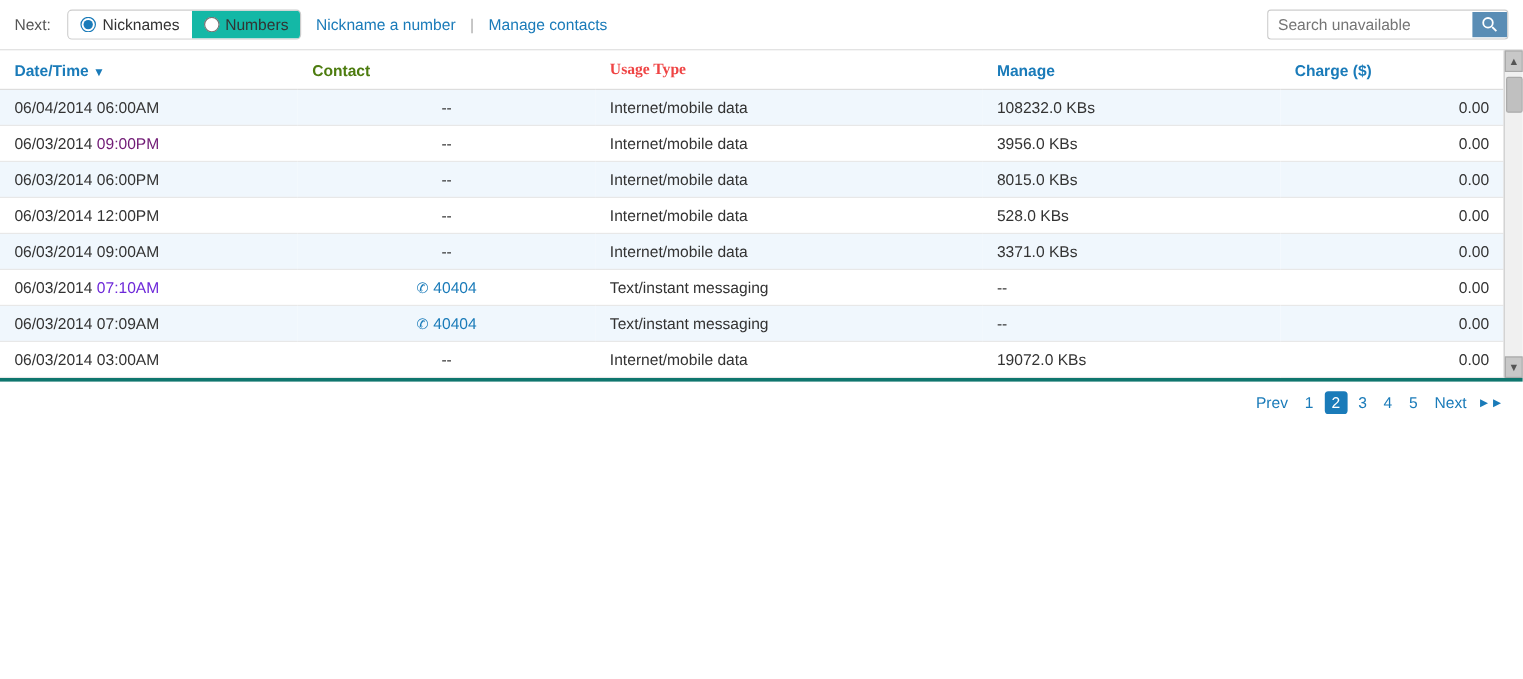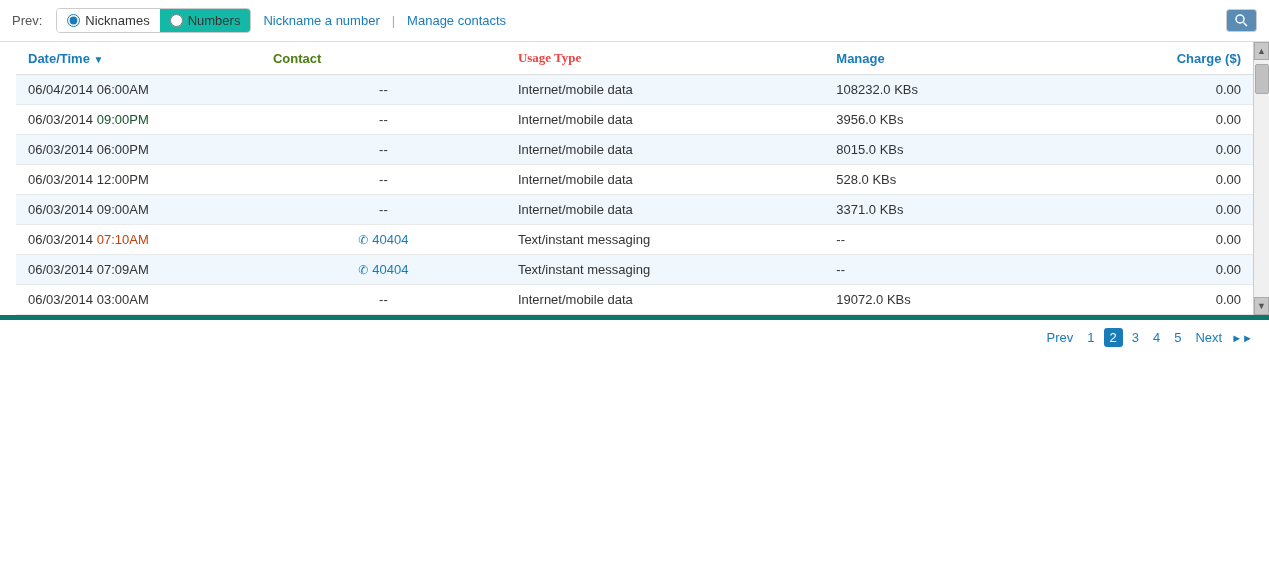--- a/index.html
+++ b/index.html
@@ -111,21 +111,20 @@
       color: #1a7bb9;
       text-decoration: none;
       display: flex;
       align-items: center;
       gap: 4px;
       justify-content: center;
     }
     .table-wrapper {
       display: flex;
       position: relative;
-      margin-left: 16px;
     }
     .scrollbar-track {
       width: 16px;
       background: #f0f0f0;
       border-left: 1px solid #ddd;
       position: relative;
       display: flex;
       flex-direction: column;
       align-items: center;
     }
@@ -149,21 +148,21 @@
       border: 1px solid #aaa;
       border-radius: 2px;
       margin-top: 2px;
     }
     .pagination-bar {
       display: flex;
       align-items: center;
       justify-content: flex-end;
       padding: 8px 16px;
       gap: 4px;
-      border-top: 5px solid #0f766e;
+      border-top: 3px solid #0f766e;
       background: #fff;
     }
     .page-btn {
       color: #1a7bb9;
       background: none;
       border: none;
       cursor: pointer;
       font-size: 13px;
       padding: 2px 5px;
     }
@@ -176,68 +175,69 @@
     .next-arrow {
       color: #1a7bb9;
       font-size: 13px;
       cursor: pointer;
     }
   </style>
 </head>
 <body>
 
 <div class="top-bar">
-  <span class="show-label">Prev:</span>
+  <span class="show-label">Next:</span>
   <div class="radio-group">
     <label class="radio-option active">
       <input type="radio" name="display" checked="" style="">
       <span>Nicknames</span>
     </label>
     <label class="radio-option">
       <input type="radio" name="display" style="">
       <span>Numbers</span>
     </label>
   </div>
   <a class="top-link" href="#"><span>Nickname a number</span></a>
   <span class="separator">|</span>
   <a class="top-link" href="#"><span>Manage contacts</span></a>
   <div class="search-box">
+    <input class="search-input" type="text" readonly="" placeholder="Search unavailable" style="">
     <button class="search-btn">
       <svg width="13" height="13" viewBox="0 0 13 13" fill="white">
         <circle cx="5" cy="5" r="4" fill="none" stroke="white" stroke-width="1.5"></circle>
         <line x1="8.5" y1="8.5" x2="12" y2="12" stroke="white" stroke-width="1.5"></line>
       </svg>
     </button>
   </div>
 </div>
 
 <div class="table-wrapper">
   <div style="flex:1; overflow:hidden;">
     <table>
       <thead>
         <tr>
           <th style="color:#1a7bb9; width:200px;">
             Date/Time <span class="sort-arrow">▼</span>
           </th>
           <th style="color:#4d7c0f; width:200px;">Contact</th>
           <th style="color:#ef4444; width:260px;font-family:Liberation Serif, serif;">Usage Type</th>
           <th style="color:#1a7bb9; width:200px;">Manage</th>
-          <th style="color:#1a7bb9; text-align:right; width:150px;">Charge ($)</th>
+          <th style="color:#1a7bb9; text-align:left; width:150px;">Charge ($)</th>
         </tr>
       </thead>
       <tbody id="table-body">
       <tr>
             <td><span>06/04/2014</span><span> 06:00AM</span></td>
             <td style="text-align: center;"><span>--</span></td>
             <td>Internet/mobile data</td>
             <td>108232.0 KBs</td>
             <td style="text-align: right;">0.00</td>
           </tr>
           <tr>
-            <td><span>06/03/2014</span><span style="color: #14532d;"> 09:00PM</span></td>
+            <td><span>06/03/2014</span><span style="color: #701a75;"> 09:00PM</span></td>
             <td style="text-align: center;"><span>--</span></td>
             <td>Internet/mobile data</td>
             <td>3956.0 KBs</td>
             <td style="text-align: right;">0.00</td>
           </tr>
           <tr>
             <td><span>06/03/2014</span><span> 06:00PM</span></td>
             <td style="text-align: center;"><span>--</span></td>
             <td>Internet/mobile data</td>
             <td>8015.0 KBs</td>
@@ -251,21 +251,21 @@
             <td style="text-align: right;">0.00</td>
           </tr>
           <tr>
             <td><span>06/03/2014</span><span> 09:00AM</span></td>
             <td style="text-align: center;"><span>--</span></td>
             <td>Internet/mobile data</td>
             <td>3371.0 KBs</td>
             <td style="text-align: right;">0.00</td>
           </tr>
           <tr>
-            <td><span>06/03/2014</span><span style="color: #c2410c;"> 07:10AM</span></td>
+            <td><span>06/03/2014</span><span style="color: #6d28d9;"> 07:10AM</span></td>
             <td style="text-align: center;">
               <a href="#" class="contact-link">
                 <span style="font-size: 12px; color: rgb(26, 123, 185);">✆</span>
                 <span>40404</span>
               </a>
             </td>
             <td>Text/instant messaging</td>
             <td>--</td>
             <td style="text-align: right;">0.00</td>
           </tr>

